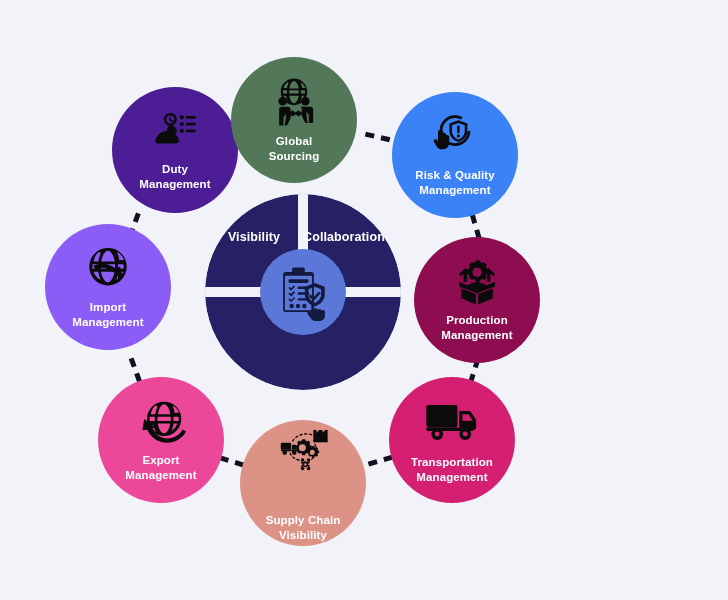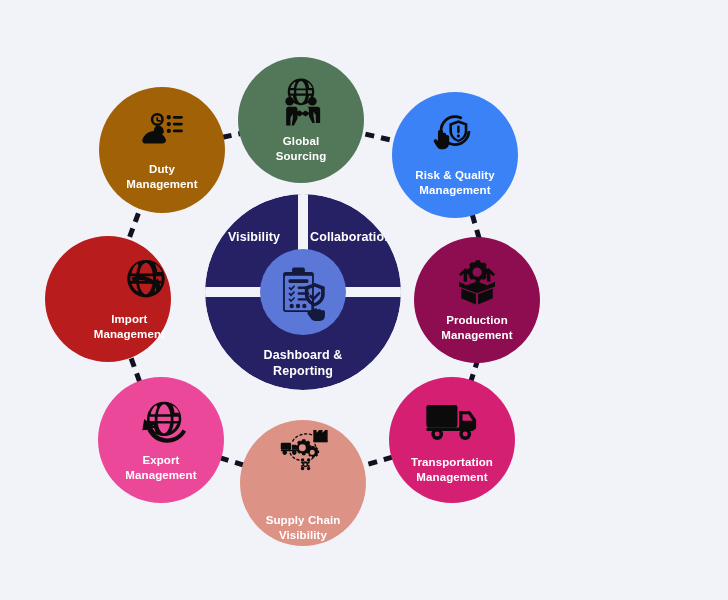--- a/index.html
+++ b/index.html
@@ -96,42 +96,42 @@
       <line x1="365.3781550039912" y1="134.08823616759793" x2="394.6218449960088" y2="140.91176383240207" stroke="#111122" stroke-width="5" stroke-linecap="butt" stroke-dasharray="9 7"></line>
       <line x1="472.2495728721681" y1="214.55209682058023" x2="479.7504271278319" y2="240.44790317941977" stroke="#111122" stroke-width="5" stroke-linecap="butt" stroke-dasharray="9 7"></line>
       <line x1="478.0274308143865" y1="359.02577079968637" x2="470.9725691856135" y2="380.97422920031363" stroke="#111122" stroke-width="5" stroke-linecap="butt" stroke-dasharray="9 7"></line>
       <line x1="392.4309851853539" y1="457.19105796664286" x2="362.5690148146461" y2="465.80894203335714" stroke="#111122" stroke-width="5" stroke-linecap="butt" stroke-dasharray="9 7"></line>
       <line x1="243.66097350464966" y1="465.031139864084" x2="220.33902649535034" y2="457.968860135916" stroke="#111122" stroke-width="5" stroke-linecap="butt" stroke-dasharray="9 7"></line>
       <line x1="139.7152236298539" y1="381.7680646477135" x2="129.2847763701461" y2="353.2319353522865" stroke="#111122" stroke-width="5" stroke-linecap="butt" stroke-dasharray="9 7"></line>
       <line x1="129.6378599739659" y1="236.8983389587953" x2="140.3621400260341" y2="208.1016610412047" stroke="#111122" stroke-width="5" stroke-linecap="butt" stroke-dasharray="9 7"></line>
     </svg>
 
   <div id="nodes-layer">
-      <div class="node" style="left: 99px; top: 87px; width: 126px; height: 126px; background: #a16207;">
+      <div class="node" style="left: 112px; top: 87px; width: 126px; height: 126px; background: #4c1d95;">
         <span class="node-icon">
           <svg width="46" height="46" viewBox="0 0 64 64">
             <g fill="#0b0b0b">
       <path d="M25.5 5.5a9 9 0 1 1 0 18 9 9 0 0 1 0-18zm0 3.4a5.6 5.6 0 1 0 0 11.2 5.6 5.6 0 0 0 0-11.2z"></path>
       <rect x="24.2" y="11.3" width="2.4" height="5.6" rx="1.2"></rect>
       <rect x="25.6" y="15.2" width="5" height="2.4" rx="1.2"></rect>
       <path d="M25.5 22.5a9.2 9.2 0 0 1 9.2 9.2 3 3 0 0 1-3 3h-1.9c2.5 2 4.4 4.8 5.4 8 .9 2.9.6 5.3-3.2 5.3H9.1c-3.8 0-4.1-2.4-3.2-5.3 1.9-6.1 7.7-10.6 14.6-10.6h.3a9.2 9.2 0 0 1 4.7-9.6z"></path>
       <path d="M21 30.5c7.7 0 14 5 16.2 12 .7 2.4.5 4.5-2.7 4.5H7.5c-3.2 0-3.4-2.1-2.7-4.5C7 35.5 13.3 30.5 21 30.5z"></path>
       <circle cx="41.5" cy="11.5" r="3"></circle>
               <rect x="47" y="9.6" width="14" height="3.8" rx="1.9"></rect>
       <circle cx="41.5" cy="21" r="3"></circle>
               <rect x="47" y="19.1" width="14" height="3.8" rx="1.9"></rect>
       <circle cx="41.5" cy="30.5" r="3"></circle>
               <rect x="47" y="28.6" width="14" height="3.8" rx="1.9"></rect>
   </g>
           </svg>
         </span>
         <div class="node-label">Duty
 Management</div>
       </div>
-      <div class="node" style="left: 238px; top: 57px; width: 126px; height: 126px; background: rgb(82, 119, 89);">
+      <div class="node" style="left: 231px; top: 57px; width: 126px; height: 126px; background: rgb(82, 119, 89);">
         <span class="node-icon">
           <svg width="50" height="50" viewBox="0 0 64 64">
             <g fill="#0b0b0b">
       <path d="M32 2c9.4 0 17 7.6 17 17s-7.6 17-17 17S15 28.4 15 19 22.6 2 32 2zm0 3c-1.6 0-3.6 1.8-4.9 5.2-.5 1.3-.9 2.8-1.2 4.4h12.2c-.3-1.6-.7-3.1-1.2-4.4C35.6 6.8 33.6 5 32 5zm-8.2 1.5A14 14 0 0 0 18.6 14h4.4c.3-2 .8-3.9 1.4-5.5.3-.7.6-1.4.9-2zm16.4 0c.3.6.6 1.3.9 2 .6 1.6 1.1 3.5 1.4 5.5h4.4a14 14 0 0 0-6.7-7.5zM18.1 17c-.1.7-.1 1.3-.1 2s0 1.3.1 2h5c0-.7-.1-1.3-.1-2s0-1.3.1-2h-5zm8 0c-.1.7-.1 1.3-.1 2s0 1.3.1 2h11.8c.1-.7.1-1.3.1-2s0-1.3-.1-2H26.1zm14.8 0c.1.7.1 1.3.1 2s0 1.3-.1 2h5c.1-.7.1-1.3.1-2s0-1.3-.1-2h-5zM18.6 24a14 14 0 0 0 5.2 7.5c-.3-.6-.6-1.3-.9-2-.6-1.6-1.1-3.5-1.4-5.5h-2.9zm7.3 0c.3 1.6.7 3.1 1.2 4.4 1.3 3.4 3.3 5.2 4.9 5.2s3.6-1.8 4.9-5.2c.5-1.3.9-2.8 1.2-4.4H25.9zm16.3 0c-.3 2-.8 3.9-1.4 5.5-.3.7-.6 1.4-.9 2a14 14 0 0 0 5.2-7.5h-2.9z"></path>
       <path d="M17.5 29.5a6 6 0 0 1 6 6V43l5-1.5 4 3 4-3 5 1.5v-7.5a6 6 0 0 1 12 0V62H5.5V35.5a6 6 0 0 1 12 0z" opacity="0"></path>
       <circle cx="17.5" cy="31" r="5.5"></circle>
       <path d="M10.5 38h14c1.6 0 3 1.4 3 3v12l-4.5 9h-3l1.5-9v-6l-3 5v10h-5.5V41c0-1.6 1.4-3 3-3z"></path>
       <circle cx="46.5" cy="31" r="5.5"></circle>
       <path d="M39.5 38h14c1.6 0 3 1.4 3 3v18H51V49l-3-5v6l1.5 9h-3L42 50V41c0-1.6-1-3-2.5-3z"></path>
       <path d="M24 46l6-3.5 4 3 3.5-2.5 6 3.5-5.5 4-4-2.6-4 2.6z"></path>
@@ -225,21 +225,21 @@
           <svg width="50" height="48" viewBox="0 0 64 60">
             <g fill="#0b0b0b">
       <path d="M36 4a22 22 0 1 1 0 44 22 22 0 0 1 0-44zm0 3.4c-2.2 0-4.8 2.4-6.5 6.9-.6 1.7-1.1 3.6-1.4 5.7h15.8c-.3-2.1-.8-4-1.4-5.7-1.7-4.5-4.3-6.9-6.5-6.9zM25.4 8.6A18.6 18.6 0 0 0 18.9 20h5.7c.4-2.6 1-5 1.8-7.1.4-1 .7-1.6 1-2.3zm21.2 0c.3.7.6 1.3 1 2.3.8 2.1 1.4 4.5 1.8 7.1h5.7a18.6 18.6 0 0 0-8.5-9.4zM17.6 23.4c-.1.9-.2 1.8-.2 2.6s.1 1.7.2 2.6h6.5c-.1-.9-.1-1.7-.1-2.6s0-1.7.1-2.6h-6.5zm10 0c-.1.9-.1 1.7-.1 2.6s0 1.7.1 2.6h16.8c.1-.9.1-1.7.1-2.6s0-1.7-.1-2.6H27.6zm20.3 0c.1.9.1 1.7.1 2.6s0 1.7-.1 2.6h6.5c.1-.9.2-1.8.2-2.6s-.1-1.7-.2-2.6h-6.5zM18.9 32a18.6 18.6 0 0 0 6.5 11.4c-.3-.7-.6-1.3-1-2.3-.8-2.1-1.4-4.5-1.8-7.1h-3.7zm9 0c.3 2.1.8 4 1.4 5.7 1.7 4.5 4.3 6.9 6.5 6.9s4.8-2.4 6.5-6.9c.6-1.7 1.1-3.6 1.4-5.7H27.9zm20.4 0c-.4 2.6-1 5-1.8 7.1-.4 1-.7 1.6-1 2.3A18.6 18.6 0 0 0 53 32h-4.7z"></path>
       <path d="M10.5 26l15 11.5-5.5.6c3.5 7.6 11.2 12.9 20.2 12.9 8.4 0 15.6-4.6 19.4-11.4l4.6 2.6C59.5 50.8 50.3 56.6 39.9 56.6c-11.4 0-21.2-6.9-25.5-16.7l-6.3.7z"></path>
   </g>
           </svg>
         </span>
         <div class="node-label">Export
 Management</div>
       </div>
-      <div class="node" style="left: 45px; top: 236px; width: 126px; height: 126px; background: #b91c1c; align-items: flex-end;">
+      <div class="node" style="left: 45px; top: 224px; width: 126px; height: 126px; background: #8b5cf6;">
         <span class="node-icon">
           <svg width="50" height="48" viewBox="0 0 64 60">
             <g fill="#0b0b0b">
       <path d="M32 3a24 24 0 1 1 0 48 24 24 0 0 1 0-48zm0 3.6c-2.4 0-5.2 2.6-7 7.5-.7 1.9-1.2 4-1.6 6.3h17.2c-.4-2.3-.9-4.4-1.6-6.3-1.8-4.9-4.6-7.5-7-7.5zM20.5 7.9A20.4 20.4 0 0 0 13.4 20.4h6.2c.4-2.8 1-5.4 1.9-7.7.4-1 .7-1.8 1-2.8zm23 0c.3 1 .6 1.8 1 2.8.9 2.3 1.5 4.9 1.9 7.7h6.2a20.4 20.4 0 0 0-9.1-10.5zM12.2 24c-.2 1-.2 1.9-.2 2.9s0 1.9.2 2.9h7c-.1-1-.1-1.9-.1-2.9s0-1.9.1-2.9h-7zm10.9 0c-.1 1-.1 1.9-.1 2.9s0 1.9.1 2.9h17.8c.1-1 .1-1.9.1-2.9s0-1.9-.1-2.9H23.1zm21.7 0c.1 1 .1 1.9.1 2.9s0 1.9-.1 2.9h7c.2-1 .2-1.9.2-2.9s0-1.9-.2-2.9h-7zM13.4 33.4A20.4 20.4 0 0 0 22.5 44c-.3-1-.6-1.8-1-2.8-.9-2.3-1.5-4.9-1.9-7.7h-6.2zm9.7 0c.4 2.3.9 4.4 1.6 6.3 1.8 4.9 4.6 7.5 7 7.5s5.2-2.6 7-7.5c.7-1.9 1.2-4 1.6-6.3H23.1zm22.3 0c-.4 2.8-1 5.4-1.9 7.7-.4 1-.7 1.8-1 2.8a20.4 20.4 0 0 0 9.1-10.5h-6.2z"></path>
       <path d="M47 43.5l-3.8-14.6-3.4 4.4c-7.5-4.9-17-5.1-24.4-.2l-3-4.6c9.1-6 21.1-5.9 30.3.3l3.5-4.5 6.1 14.1z" transform="rotate(8 32 33)"></path>
   </g>
           </svg>
         </span>
         <div class="node-label">Import
 Management</div>
@@ -248,23 +248,21 @@
 
   <div id="hub" style="left: 205px; top: 194px; width: 196px; height: 196px;">
     <svg id="hub-svg" width="196" height="196" viewBox="0 0 196 196">
       <circle id="hub-disc" cx="98" cy="98" r="98" fill="#252164"></circle>
       <rect id="hub-div-v" x="93" y="0" width="10" height="98" fill="#f2f3f9"></rect>
       <rect id="hub-div-h-left" x="0" y="93" width="98" height="10" fill="#f2f3f9"></rect>
       <rect id="hub-div-h-right" x="98" y="93" width="98" height="10" fill="#f2f3f9"></rect>
     </svg>
 
     <div class="hub-label" id="hub-label-visibility" style="left: 8px; top: 36px; width: 82px;">Visibility</div>
-    <div class="hub-label" id="hub-label-collaboration" style="left: 103px; top: 36px; width: 86px;">Collaboration</div>
-    <div class="hub-label" id="hub-label-dashboard" style="left: 0px; top: 154px; width: 196px;">Dashboard &amp;
-Reporting</div>
+    <div class="hub-label" id="hub-label-collaboration" style="left: 96px; top: 36px; width: 86px;">Collaboration</div>
 
     <div id="hub-inner" style="width: 86px; height: 86px; left: 55px; top: 55px; background: rgb(91, 119, 216);">
       <span class="node-icon">
         <svg width="58" height="58" viewBox="0 0 64 64">
           <g fill="#131a3d">
 
             <path d="M13 10h28a3 3 0 0 1 3 3v38a3 3 0 0 1-3 3H13a3 3 0 0 1-3-3V13a3 3 0 0 1 3-3zm0 4a1 1 0 0 0-1 1v36a1 1 0 0 0 1 1h28a1 1 0 0 0 1-1V15a1 1 0 0 0-1-1H13z"></path>
 
             <rect x="20" y="5" width="14" height="7" rx="2"></rect>
 

